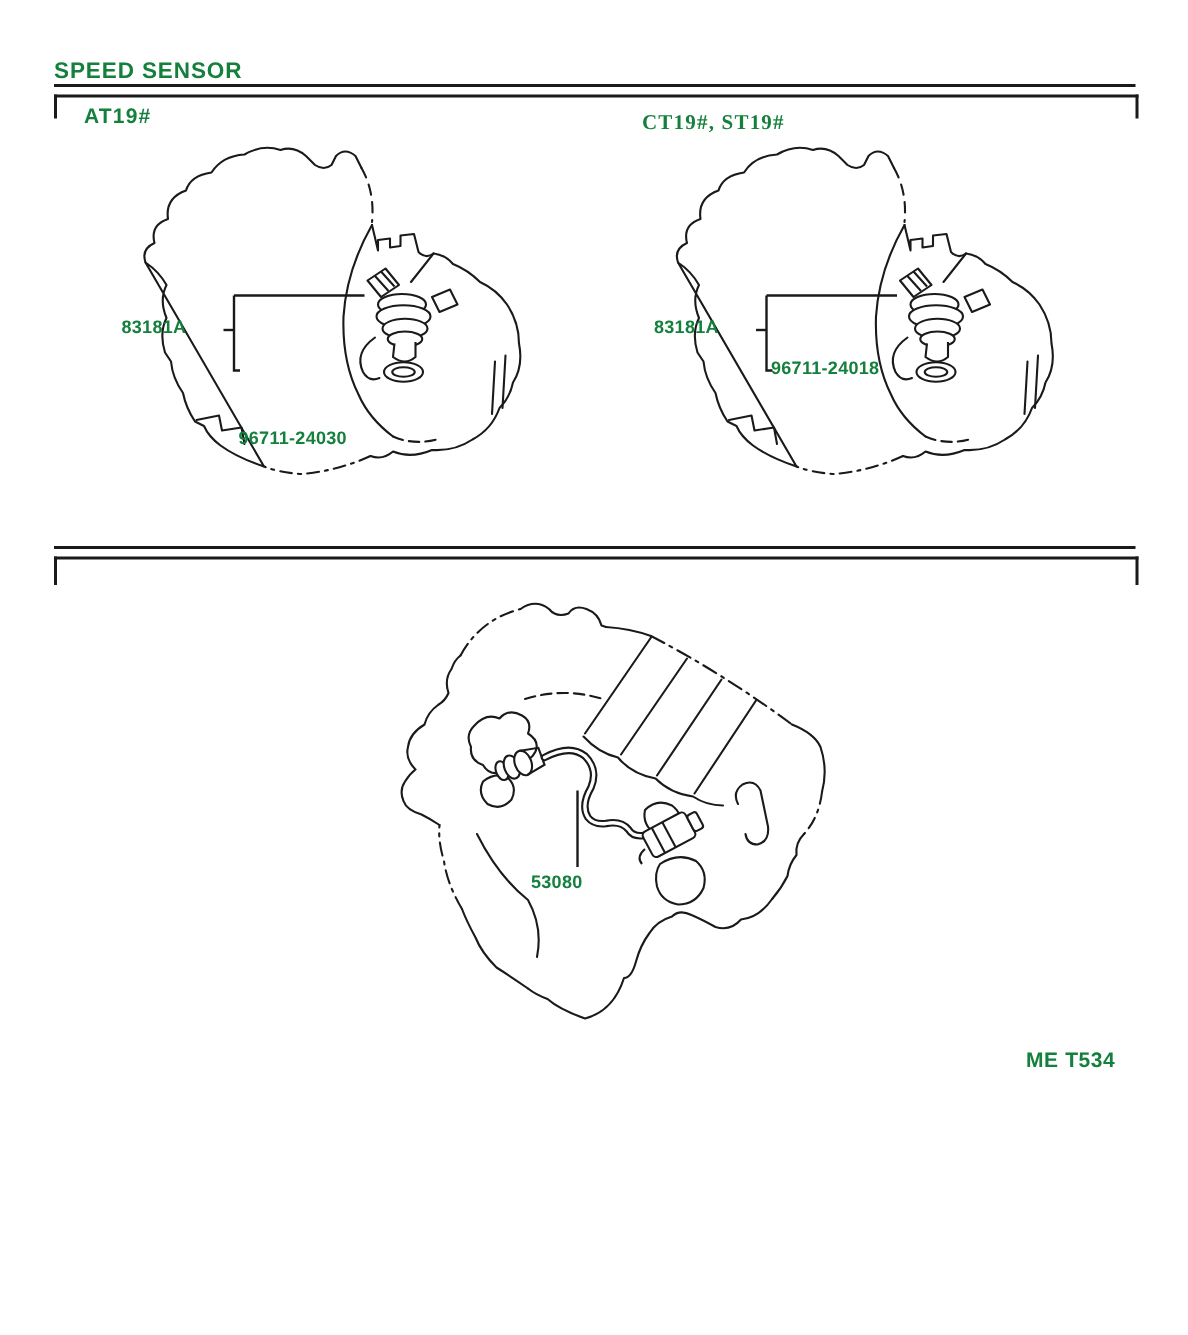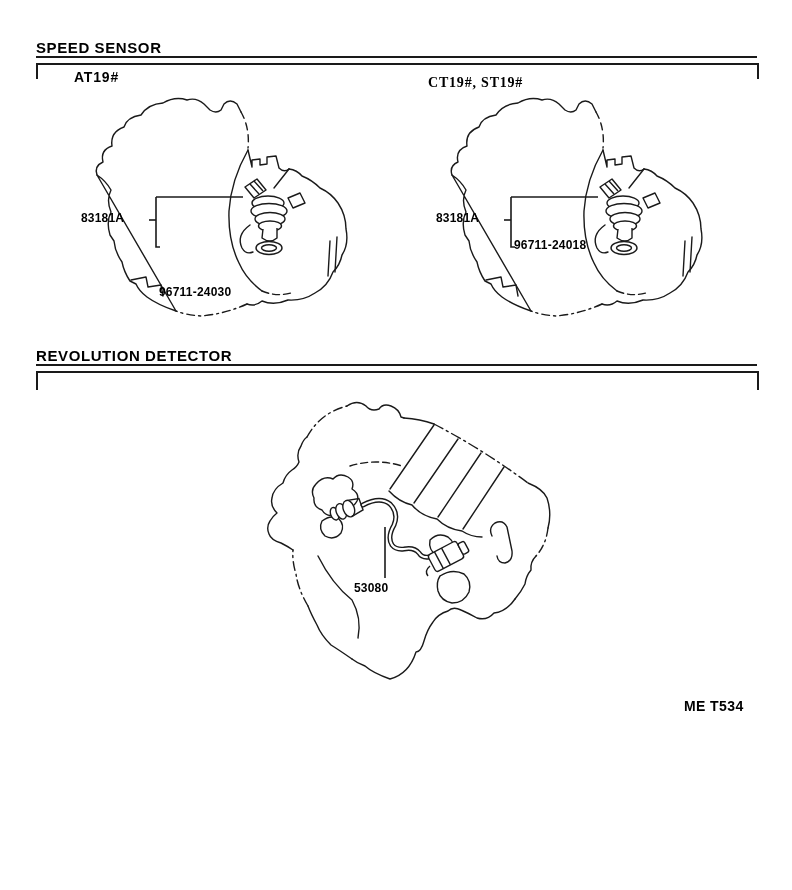--- a/index.html
+++ b/index.html
@@ -1,19 +1,19 @@
 <!DOCTYPE html>
 <html><head>
 <meta charset="utf-8">
 <style>
   html,body{margin:0;padding:0;background:#e8e8e8;}
   .page{
     position:relative;width:792px;height:890px;margin:0 auto;
     background:#ffffff;overflow:hidden;
-    font-family:"Liberation Sans",sans-serif;color:#000000;
+    font-family:"Liberation Sans",sans-serif;color:#15803d;
   }
   .abs{position:absolute;line-height:1;white-space:nowrap;}
   .sec-title{font-size:15px;font-weight:bold;letter-spacing:.6px;}
   .variant-label{font-size:14px;font-weight:bold;letter-spacing:.8px;}
   .part-label{font-size:12px;font-weight:bold;letter-spacing:.2px;}
   .fig-code{font-size:14px;font-weight:bold;letter-spacing:.4px;text-align:right;}
   .rule{position:absolute;height:2px;background:#1a1a1a;}
   .bracket{
     position:absolute;border:2px solid #1a1a1a;border-bottom:none;
     box-sizing:border-box;background:transparent;
@@ -22,24 +22,23 @@
 </style>
 </head>
 <body>
 
 <div class="page">
 
   <div class="abs sec-title" style="left:36px;top:40px;">SPEED SENSOR</div>
   <div class="rule" style="left:36px;top:56px;width:721px;"></div>
   <div class="bracket" style="left:36px;top:63px;width:723px;height:16px;"></div>
 
-  <div class="abs variant-label" style="left:74px;top:70px;">AT19#</div>
+  <div class="abs variant-label" style="left:56px;top:70px;">AT19#</div>
   <div class="abs variant-label" style="left:428px;top:76px;font-family:Liberation Serif, serif;">CT19#, ST19#</div>
 
-  <div class="abs sec-title" style="left:36px;top:348px;">REVOLUTION DETECTOR</div>
   <div class="rule" style="left:36px;top:364px;width:721px;"></div>
   <div class="bracket" style="left:36px;top:371px;width:723px;height:19px;"></div>
 
   <svg width="792" height="890" viewBox="0 0 792 890">
     <defs>
 
       <g id="transaxle" stroke="#1a1a1a" fill="none" stroke-width="1.4" stroke-linecap="round" stroke-linejoin="round">
         <path d="M97 175 Q94 166 103 162 Q100 150 112 146 Q110 132 124 127 Q127 117 141 115 Q148 104 163 103 Q175 96 187 100 Q196 97 204 104 L210 110 Q216 114 221 110 L224 104 Q230 98 237 104 L241 112"></path>
         <path d="M241 112 Q250 128 248 148" stroke-dasharray="7 5"></path>
         <path d="M248 150 L252 167 L252 160 L260 159 L260 165 L267 164 L267 157 L276 156 L279 168 Q284 173 289 169"></path>

